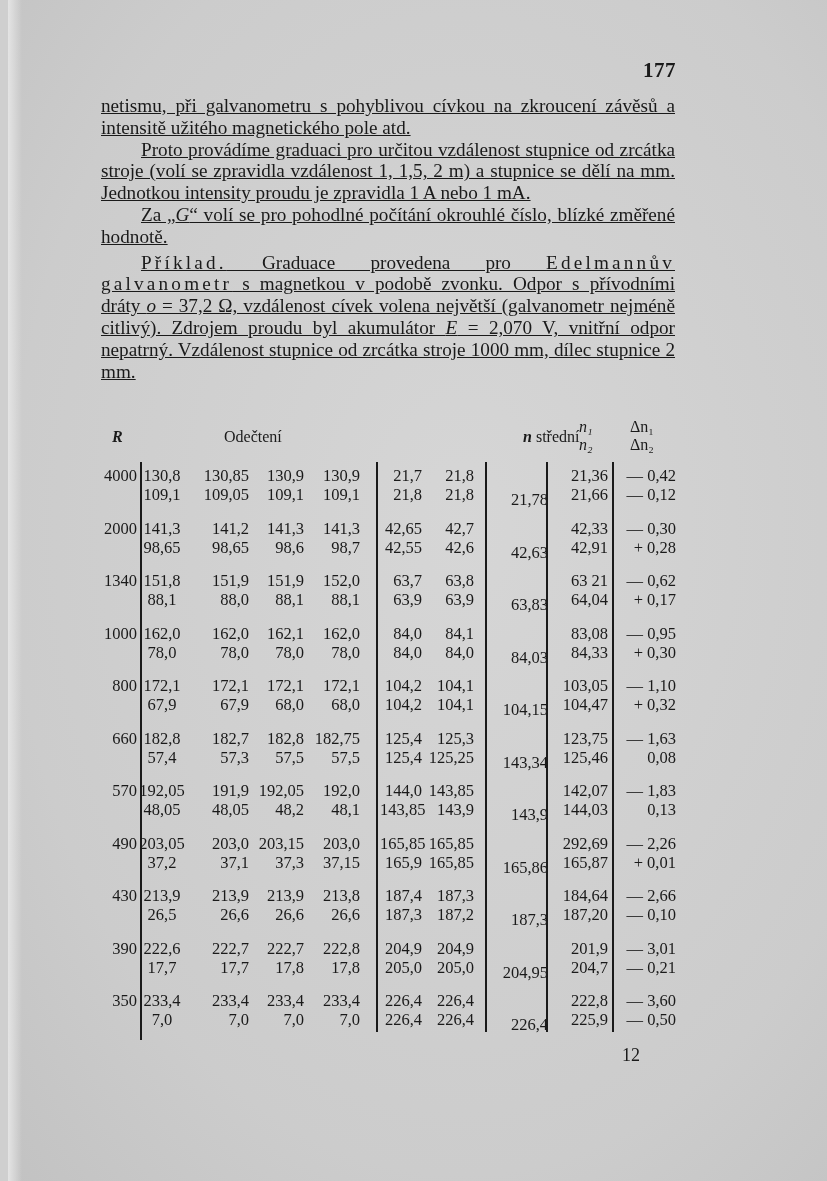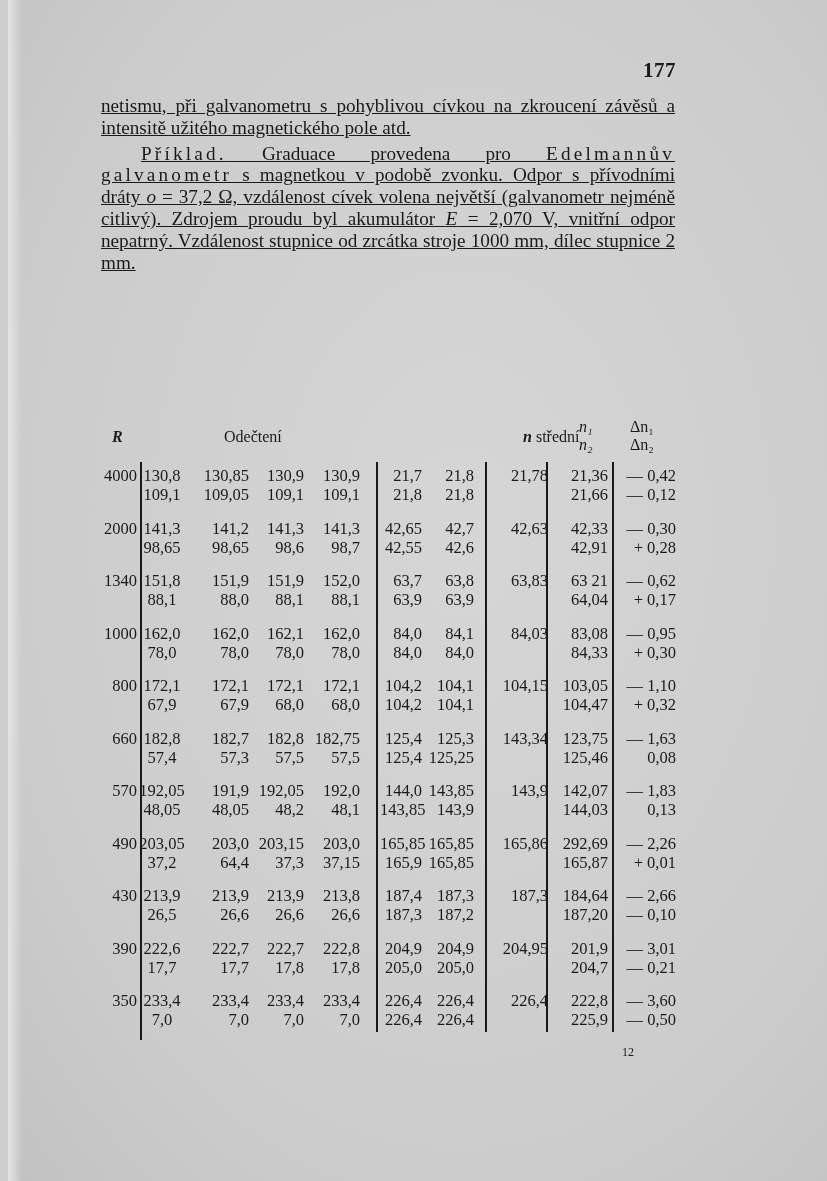--- a/index.html
+++ b/index.html
@@ -56,46 +56,48 @@
   .row.r1 { top: 0; }
   .row.r2 { top: 19px; }
   .cell { position: absolute; text-align: right; white-space: nowrap; }
   .c-R { left: 0; width: 37px; }
   .c-o1 { left: 38px; width: 48px; text-align: center; }
   .c-o2 { left: 92px; width: 57px; }
   .c-o3 { left: 151px; width: 53px; }
   .c-o4 { left: 207px; width: 53px; }
   .c-m1 { left: 280px; width: 42px; }
   .c-m2 { left: 328px; width: 46px; }
-  .c-ns { left: 392px; width: 56px; }
+  .c-ns { left: 392px; width: 56px; margin-top: 24px; }
   .c-n { left: 456px; width: 52px; }
   .c-d { left: 514px; width: 62px; }
 
   .vline { position: absolute; width: 1.5px; background: #1a1a1a; top: 44px; }
   .v1 { left: 40px; height: 578px; }
   .v2 { left: 276px; height: 570px; }
   .v3 { left: 385px; height: 570px; }
   .v4 { left: 446px; height: 570px; }
   .v5 { left: 512px; height: 570px; }
 
   .footer-num {
-    position: absolute; left: 614px; top: 1045px; font-size: 12px;
+    position: absolute; left: 614px; top: 1045px; font-size: 18px;
   }
 </style>
 </head>
 <body>
 
 <div class="page">
   <div class="edge-shadow-left"></div>
   <div class="edge-right"></div>
 
   <div class="page-number">177</div>
 
   <div class="text-block">
     <p>netismu, při galvanometru s pohyblivou cívkou na zkroucení závěsů a intensitě užitého magnetického pole atd.</p>
+    <p class="indent">Proto provádíme graduaci pro určitou vzdálenost stupnice od zrcátka stroje (volí se zpravidla vzdálenost 1, 1,5, 2 m) a stupnice se dělí na mm. Jednotkou intensity proudu je zpravidla 1 A nebo 1 mA.</p>
+    <p class="indent"><span>Za „</span><span class="ital">G</span><span>“ volí se pro pohodlné počítání okrouhlé číslo, blízké změřené hodnotě.</span></p>
     <p class="indent gap"><span class="spaced">Příklad.</span><span> Graduace provedena pro </span><span class="spaced">Edelmannův galvanometr</span><span> s magnetkou v podobě zvonku. Odpor s přívodními dráty </span><span class="ital">o</span><span> = 37,2 Ω, vzdálenost cívek volena největší (galvanometr nejméně citlivý). Zdrojem proudu byl akumulátor </span><span class="ital">E</span><span> = 2,070 V, vnitřní odpor nepatrný. Vzdálenost stupnice od zrcátka stroje 1000 mm, dílec stupnice 2 mm.</span></p>
   </div>
 
   <div class="table">
     <div class="thead">
       <div class="th R">R</div>
       <div class="th od">Odečtení</div>
       <div class="th ns"><i>n</i><span> střední</span></div>
       <div class="th n12">
           <div>n₁</div>
@@ -297,21 +299,21 @@
             <div class="cell c-o3">203,15</div>
             <div class="cell c-o4">203,0</div>
             <div class="cell c-m1">165,85</div>
             <div class="cell c-m2">165,85</div>
             <div class="cell c-ns">165,86</div>
             <div class="cell c-n">292,69</div>
             <div class="cell c-d">— 2,26</div>
           </div>
           <div class="row r2">
             <div class="cell c-o1">37,2</div>
-            <div class="cell c-o2">64,4</div>
+            <div class="cell c-o2">37,1</div>
             <div class="cell c-o3">37,3</div>
             <div class="cell c-o4">37,15</div>
             <div class="cell c-m1">165,9</div>
             <div class="cell c-m2">165,85</div>
             <div class="cell c-ns"></div>
             <div class="cell c-n">165,87</div>
             <div class="cell c-d">+ 0,01</div>
           </div>
         </div>
         <div class="group">

